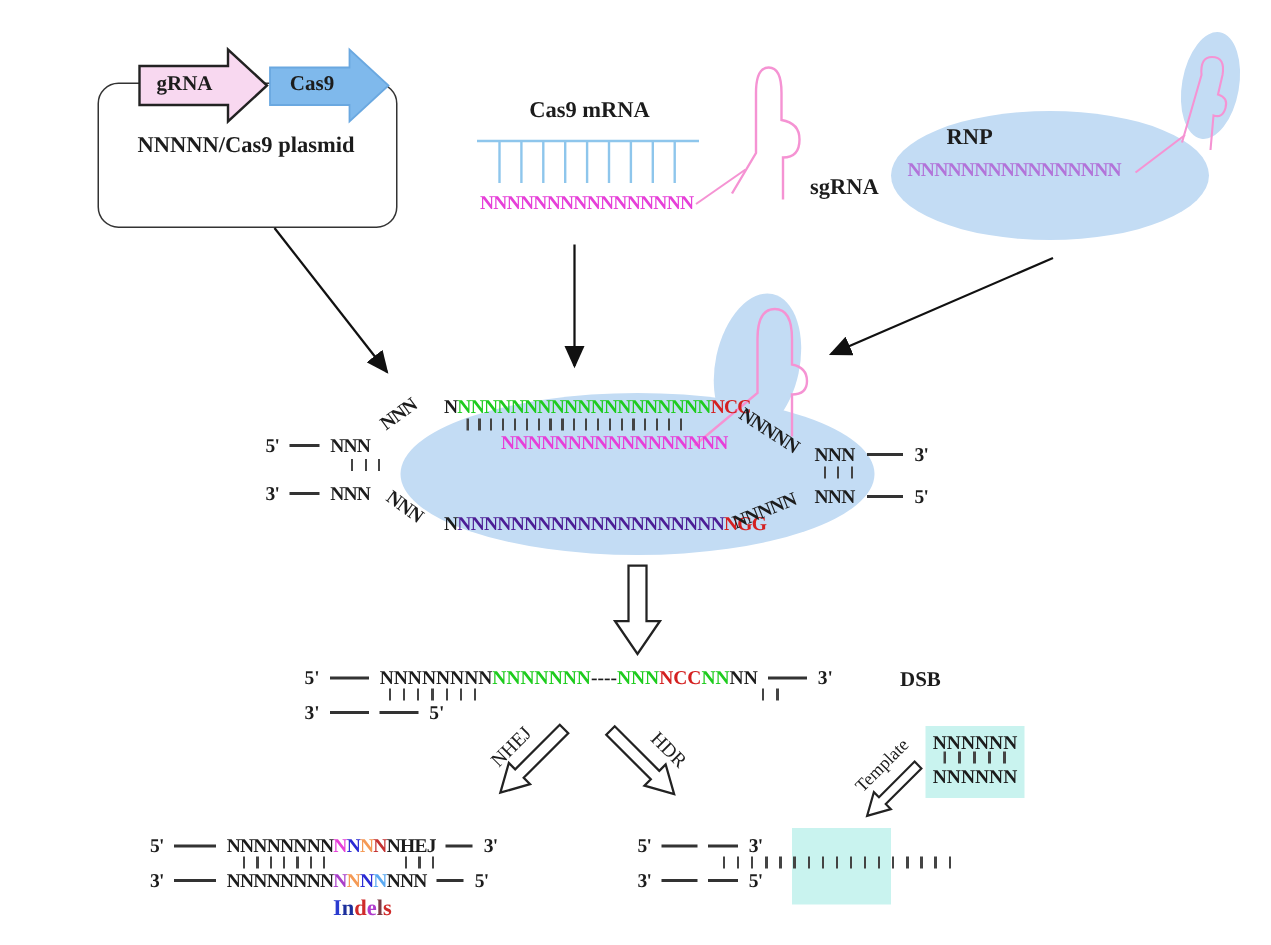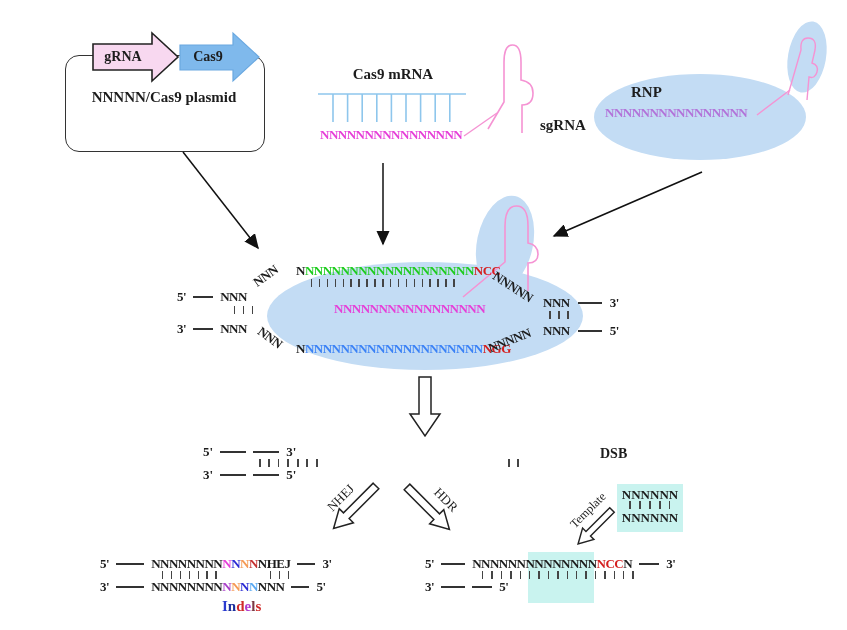--- a/index.html
+++ b/index.html
@@ -92,40 +92,41 @@
 <div class="row" style="left:177px;top:321px;gap:7px;">
   <span class="seq">3'</span>
   <span class="hline" style="width:20px;"></span>
   <span class="seq">NNN</span>
 </div>
 <div class="slant seq" style="left:255px;top:276px;transform:rotate(-36deg);">NNN</div>
 <div class="slant seq" style="left:259px;top:322px;transform:rotate(36deg);">NNN</div>
 
 <div class="abs z3 seq" style="left:296px;top:263px;"><span style="color: rgb(28, 28, 28);">N</span><span style="color: rgb(30, 204, 30);">NNNNNNNNNNNNNNNNNNN</span><span style="color: rgb(212, 32, 32);">NCC</span></div>
 <div class="ticks" style="left:311px;top:279px;width:150px;background:repeating-linear-gradient(90deg,#444 0 1.5px,transparent 1.5px 7.9px);"></div>
-<div class="abs z3 seq magenta" style="left:334px;top:301px;">NNNNNNNNNNNNNNNNN</div>
-<div class="abs z3 seq" style="left:296px;top:341px;"><span style="color: rgb(28, 28, 28);">N</span><span style="color: #3b82f6;">NNNNNNNNNNNNNNNNNNNN</span><span style="color: rgb(212, 32, 32);">NGG</span></div>
+<div class="abs z3 seq magenta" style="left:334px;top:287px;">NNNNNNNNNNNNNNNNN</div>
+<div class="abs z3 seq" style="left:296px;top:341px;"><span style="color: rgb(28, 28, 28);">N</span><span style="color: #4c1d95;">NNNNNNNNNNNNNNNNNNNN</span><span style="color: rgb(212, 32, 32);">NGG</span></div>
 
 <div class="slant seq" style="left:494px;top:267px;transform:rotate(33deg);">NNNNN</div>
 <div class="slant seq" style="left:489px;top:341px;transform:rotate(-22deg);">NNNNN</div>
 <div class="row" style="left:543px;top:295px;gap:8px;">
   <span class="seq">NNN</span>
   <span class="hline" style="width:24px;"></span>
   <span class="seq">3'</span>
 </div>
 <div class="ticks" style="left:549px;top:311px;width:26px;background:repeating-linear-gradient(90deg,#444 0 1.5px,transparent 1.5px 9px);"></div>
 <div class="row" style="left:543px;top:323px;gap:8px;">
   <span class="seq">NNN</span>
   <span class="hline" style="width:24px;"></span>
   <span class="seq">5'</span>
 </div>
 
 <div class="row" style="left:203px;top:444px;gap:7px;">
   <span class="seq2">5'</span>
   <span class="hline" style="width:26px;"></span>
+  <span class="seq2"><span style="color: rgb(28, 28, 28);">NNNNNNNN</span><span style="color: rgb(30, 204, 30);">NNNNNNN</span><span style="color: rgb(28, 28, 28);">----</span><span style="color: rgb(30, 204, 30);">NNN</span><span style="color: rgb(212, 32, 32);">NCC</span><span style="color: rgb(30, 204, 30);">NN</span><span style="color: rgb(28, 28, 28);">NN</span></span>
   <span class="hline" style="width:26px;"></span>
   <span class="seq2">3'</span>
 </div>
 <div class="ticks" style="left:259px;top:459px;width:66px;background:repeating-linear-gradient(90deg,#444 0 1.5px,transparent 1.5px 9.5px);"></div>
 <div class="ticks" style="left:508px;top:459px;width:14px;background:repeating-linear-gradient(90deg,#444 0 1.5px,transparent 1.5px 9.5px);"></div>
 <div class="row" style="left:203px;top:467px;gap:7px;">
   <span class="seq2">3'</span>
   <span class="hline" style="width:26px;"></span>
   <span class="hline" style="width:26px;"></span>
   <span class="seq2">5'</span>
@@ -154,21 +155,20 @@
   <span class="hline" style="width:28px;"></span>
   <span class="seq"><span style="color: rgb(28, 28, 28);">NNNNNNNN</span><span style="color: rgb(169, 63, 201);">N</span><span style="color: rgb(245, 154, 85);">N</span><span style="color: rgb(42, 42, 212);">N</span><span style="color: rgb(90, 169, 242);">N</span><span style="color: rgb(28, 28, 28);">NNN</span></span>
   <span class="hline" style="width:18px;"></span>
   <span class="seq">5'</span>
 </div>
 <div class="abs z3" style="left:222px;top:598px;font-size:15px;"><span style="color: rgb(42, 59, 208);">I</span><span style="color: rgb(28, 47, 156);">n</span><span style="color: rgb(207, 43, 43);">d</span><span style="color: rgb(176, 60, 204);">e</span><span style="color: rgb(124, 58, 68);">l</span><span style="color: rgb(207, 43, 43);">s</span></div>
 
 <div class="row" style="left:425px;top:556px;gap:7px;">
   <span class="seq">5'</span>
   <span class="hline" style="width:24px;"></span>
-  <span class="seq"><span style="color: rgb(28, 28, 28);">NNNNNN</span><span style="color: rgb(28, 28, 28);">NNNNNNN</span><span style="color: rgb(28, 28, 28);">N</span><span style="color: rgb(212, 32, 32);">NCC</span><span style="color: rgb(28, 28, 28);">N</span></span>
   <span class="hline" style="width:20px;"></span>
   <span class="seq">3'</span>
 </div>
 <div class="ticks" style="left:482px;top:571px;width:156px;background:repeating-linear-gradient(90deg,#444 0 1.5px,transparent 1.5px 9.4px);"></div>
 <div class="row" style="left:425px;top:579px;gap:7px;">
   <span class="seq">3'</span>
   <span class="hline" style="width:24px;"></span>
   <span class="hline" style="width:20px;"></span>
   <span class="seq">5'</span>
 </div>

